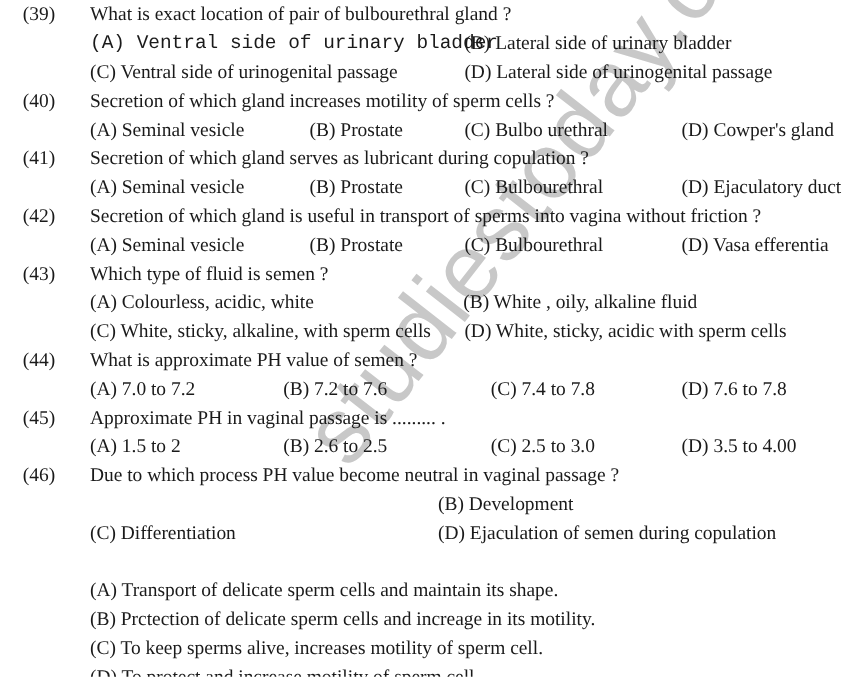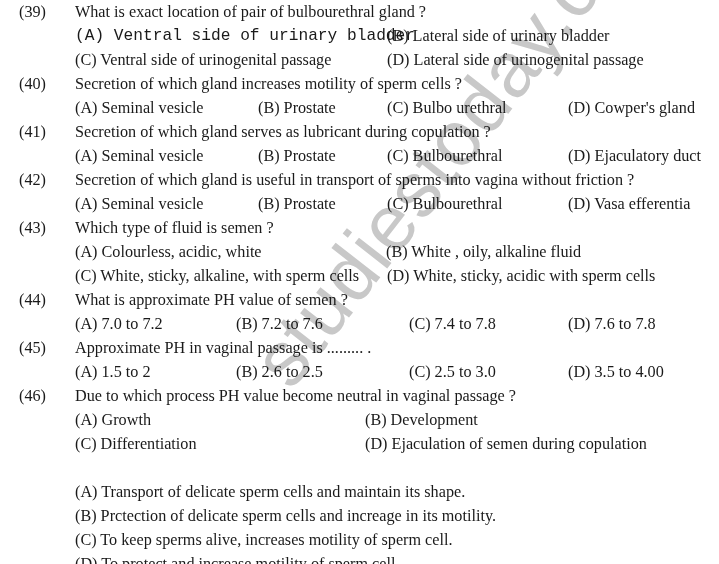--- a/index.html
+++ b/index.html
@@ -152,21 +152,20 @@
       <span class="opt" style="left:220px;">(B) 2.6 to 2.5</span>
       <span class="opt" style="left:393px;">(C) 2.5 to 3.0</span>
       <span class="opt" style="left:552px;">(D) 3.5 to 4.00</span>
     </div>
 
     <div class="line" style="top:384px;">
       <span class="qnum">(46)</span>
       <span class="qtext">Due to which process PH value become neutral in vaginal passage ?</span>
     </div>
     <div class="line" style="top:408px;">
-      <span class="opt" style="left:59px;">(A) Growth</span>
       <span class="opt" style="left:349px;">(B) Development</span>
     </div>
     <div class="line" style="top:432px;">
       <span class="opt" style="left:59px;">(C) Differentiation</span>
       <span class="opt" style="left:349px;">(D) Ejaculation of semen during copulation</span>
     </div>
 
     <div class="line" style="top:480px;text-align:right;">
       <span class="opt" style="left:59px;">(A) Transport of delicate sperm cells and maintain its shape.</span>
     </div>

